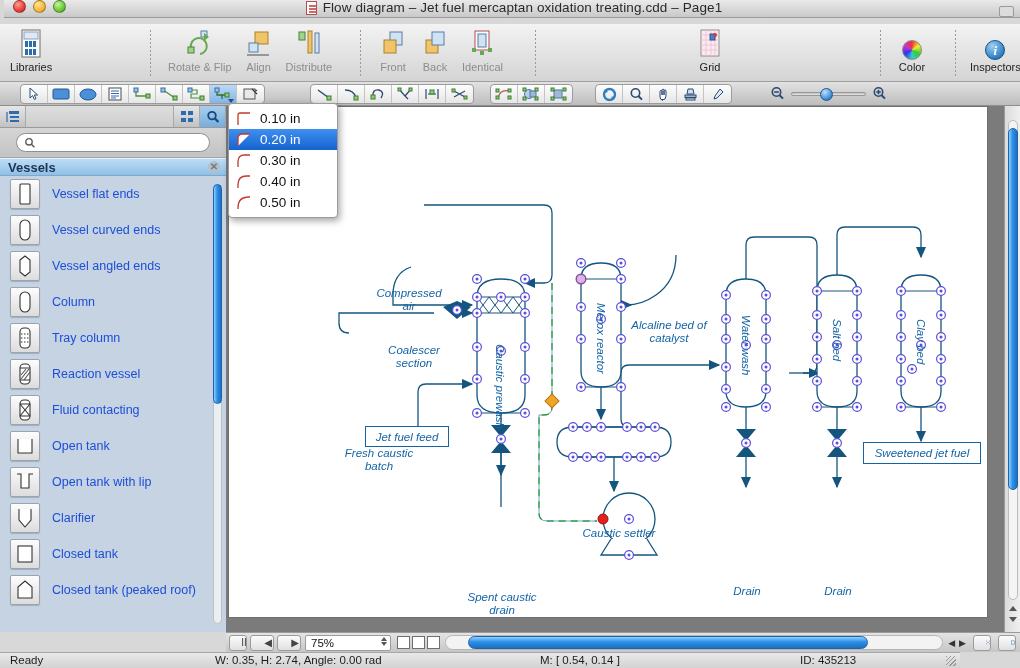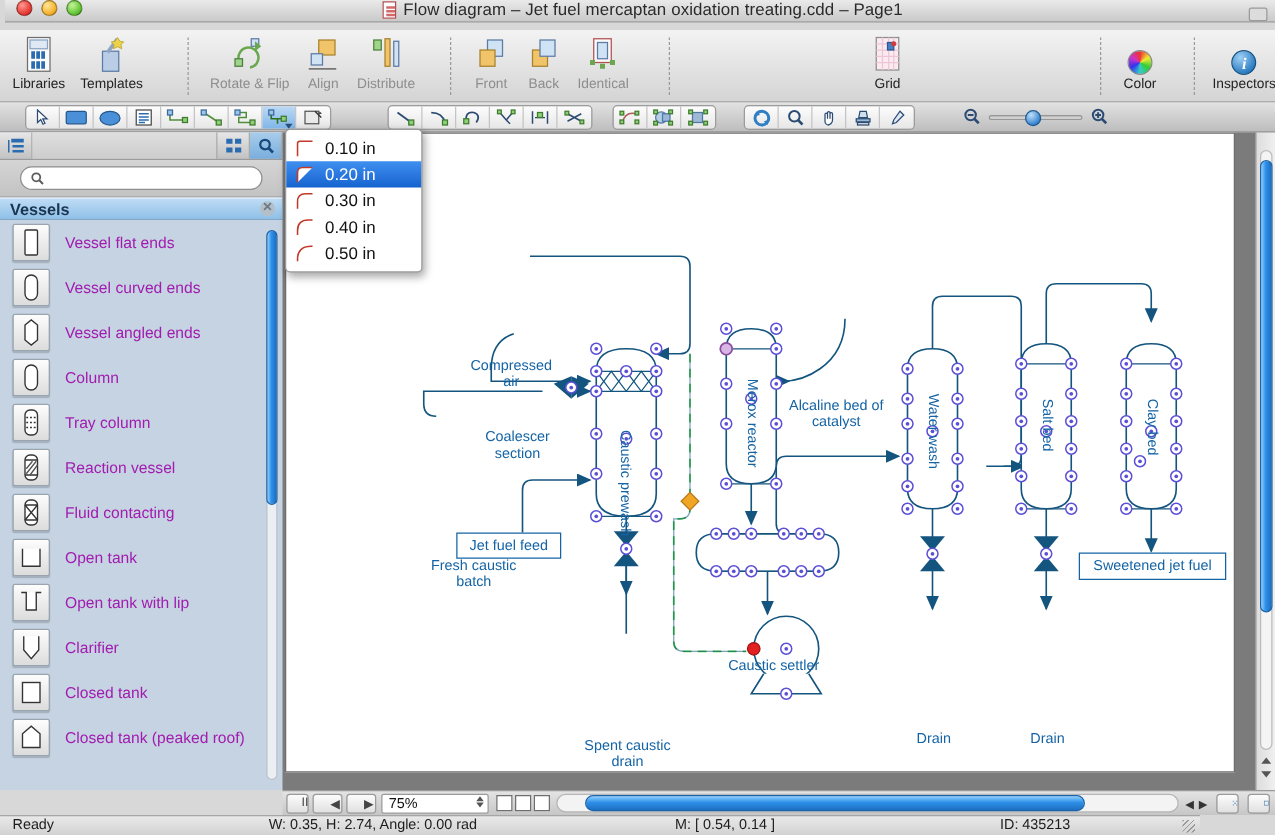--- a/index.html
+++ b/index.html
@@ -83,28 +83,28 @@
     display:flex; align-items:center; padding-left:7px; gap:5px; }
   .searchbox input { border:none; outline:none; font-size:11.5px; width:150px; background:transparent; font-family:"Liberation Sans",sans-serif; }
   .grp-title { height:18px; background:linear-gradient(#bfdcf5,#8fc0e8); border-top:1px solid #e6f2fb; border-bottom:1px solid #7fa8ca;
     display:flex; align-items:center; padding-left:8px; font-size:13px; color:#1a3550; font-weight:bold; }
   .grp-title .closex { margin-left:auto; margin-right:6px; width:12px;height:12px;border-radius:50%;
     background:#b3bfc9; color:#6d7a85; font-size:10px; text-align:center; line-height:11px; }
   .shapelist { position:absolute; left:0; top:70px; width:226px; height:456px; overflow:hidden; background:#c5d3e2; }
   .shaperow { height:36px; display:flex; align-items:center; padding-left:10px; gap:12px; }
   .shapeicon { width:30px; height:30px; border:1px solid #9aa4ae; border-radius:2px;
     background:linear-gradient(#fdfdfd,#dcdcdc); display:flex; align-items:center; justify-content:center; box-shadow:0 1px 1px rgba(0,0,0,.18); }
-  .shapelabel { font-size:12.5px; color:#a21caf; }
+  .shapelabel { font-size:12.5px; color:#1d4ed8; }
   .lp-scroll { position:absolute; right:4px; top:78px; width:9px; height:440px; }
   .lp-scroll .track { width:9px; height:100%; background:#eceff2; border-radius:5px; border:1px solid #b9c2cb; }
   .lp-scroll .thumb { position:absolute; left:0; top:0; width:9px; height:220px; border-radius:5px;
     background:linear-gradient(90deg,#8fd0ff,#2d8fe8 45%,#1d6fc0); border:1px solid #1b63ab; }
 
   
-  .canvaswrap { position:absolute; left:226px; top:106px; right:0; height:526px; background:#7b7b7b; }
+  .canvaswrap { position:absolute; left:226px; top:106px; right:0; height:526px; background:#7b7b7b;font-style:italic; }
   .canvas { position:absolute; left:2px; top:0; width:760px; height:512px; background:#fff; border:1px solid #6e6e6e; overflow:hidden; }
   .cv-right-sb { position:absolute; right:0; top:0; width:16px; height:526px; background:linear-gradient(90deg,#dcdcdc,#f0f0f0); border-left:1px solid #9b9b9b; }
   .cv-right-sb .track { position:absolute; left:3px; top:14px; width:10px; height:480px; background:#f4f4f4; border:1px solid #bcbcbc; border-radius:5px; }
   .cv-right-sb .thumb { position:absolute; left:3px; top:22px; width:10px; height:362px; border-radius:5px;
     background:linear-gradient(90deg,#8fd0ff,#2d8fe8 45%,#1d6fc0); border:1px solid #1b63ab; }
   .arrbtn { position:absolute; left:4px; width:0;height:0; }
   .sb-up { top:500px; border-left:4px solid transparent;border-right:4px solid transparent;border-bottom:5px solid #555; }
   .sb-dn { top:511px; border-left:4px solid transparent;border-right:4px solid transparent;border-top:5px solid #555; }
 
   
@@ -169,30 +169,20 @@
                 <rect x="9" y="13" width="3" height="6"></rect>
                 <rect x="13" y="13" width="3" height="6"></rect>
                 <rect x="17" y="13" width="3" height="6"></rect>
             <rect x="9" y="21" width="3" height="6"></rect>
                 <rect x="13" y="21" width="3" height="6"></rect>
                 <rect x="17" y="21" width="3" height="6"></rect>
               </g>
           </svg>
         </div>
         <div class="lbl">Libraries</div>
-      </div>
-      <div class="ritem">
-        <div class="glyph">
-          <svg width="30" height="32" viewBox="0 0 30 32">
-            <rect x="8" y="13" width="13" height="16" fill="#b9cde6" stroke="#5c7ba3"></rect>
-            <path d="M20 3 L12 14" stroke="#8fa6c4" stroke-width="3"></path>
-            <path d="M20 2 l2 3 3 .5 -2.2 2.3 .6 3.2 -3.4-1.6 -3.4 1.6 .6-3.2 -2.2-2.3 3-.5z" fill="#ecd14a" stroke="#b79d22" stroke-width=".6"></path>
-          </svg>
-        </div>
-        <div class="lbl">Templates</div>
       </div>
     </div>
 
     <div class="rsep" style="left:150px;"></div>
 
     <div class="rgroup" style="left:162px;text-align:right;">
       <div class="ritem dim">
         <div class="glyph">
           <svg width="34" height="32" viewBox="0 0 34 32">
             <path d="M8 20 a8 8 0 1 1 9 6" fill="none" stroke="#6aa84f" stroke-width="2"></path>

